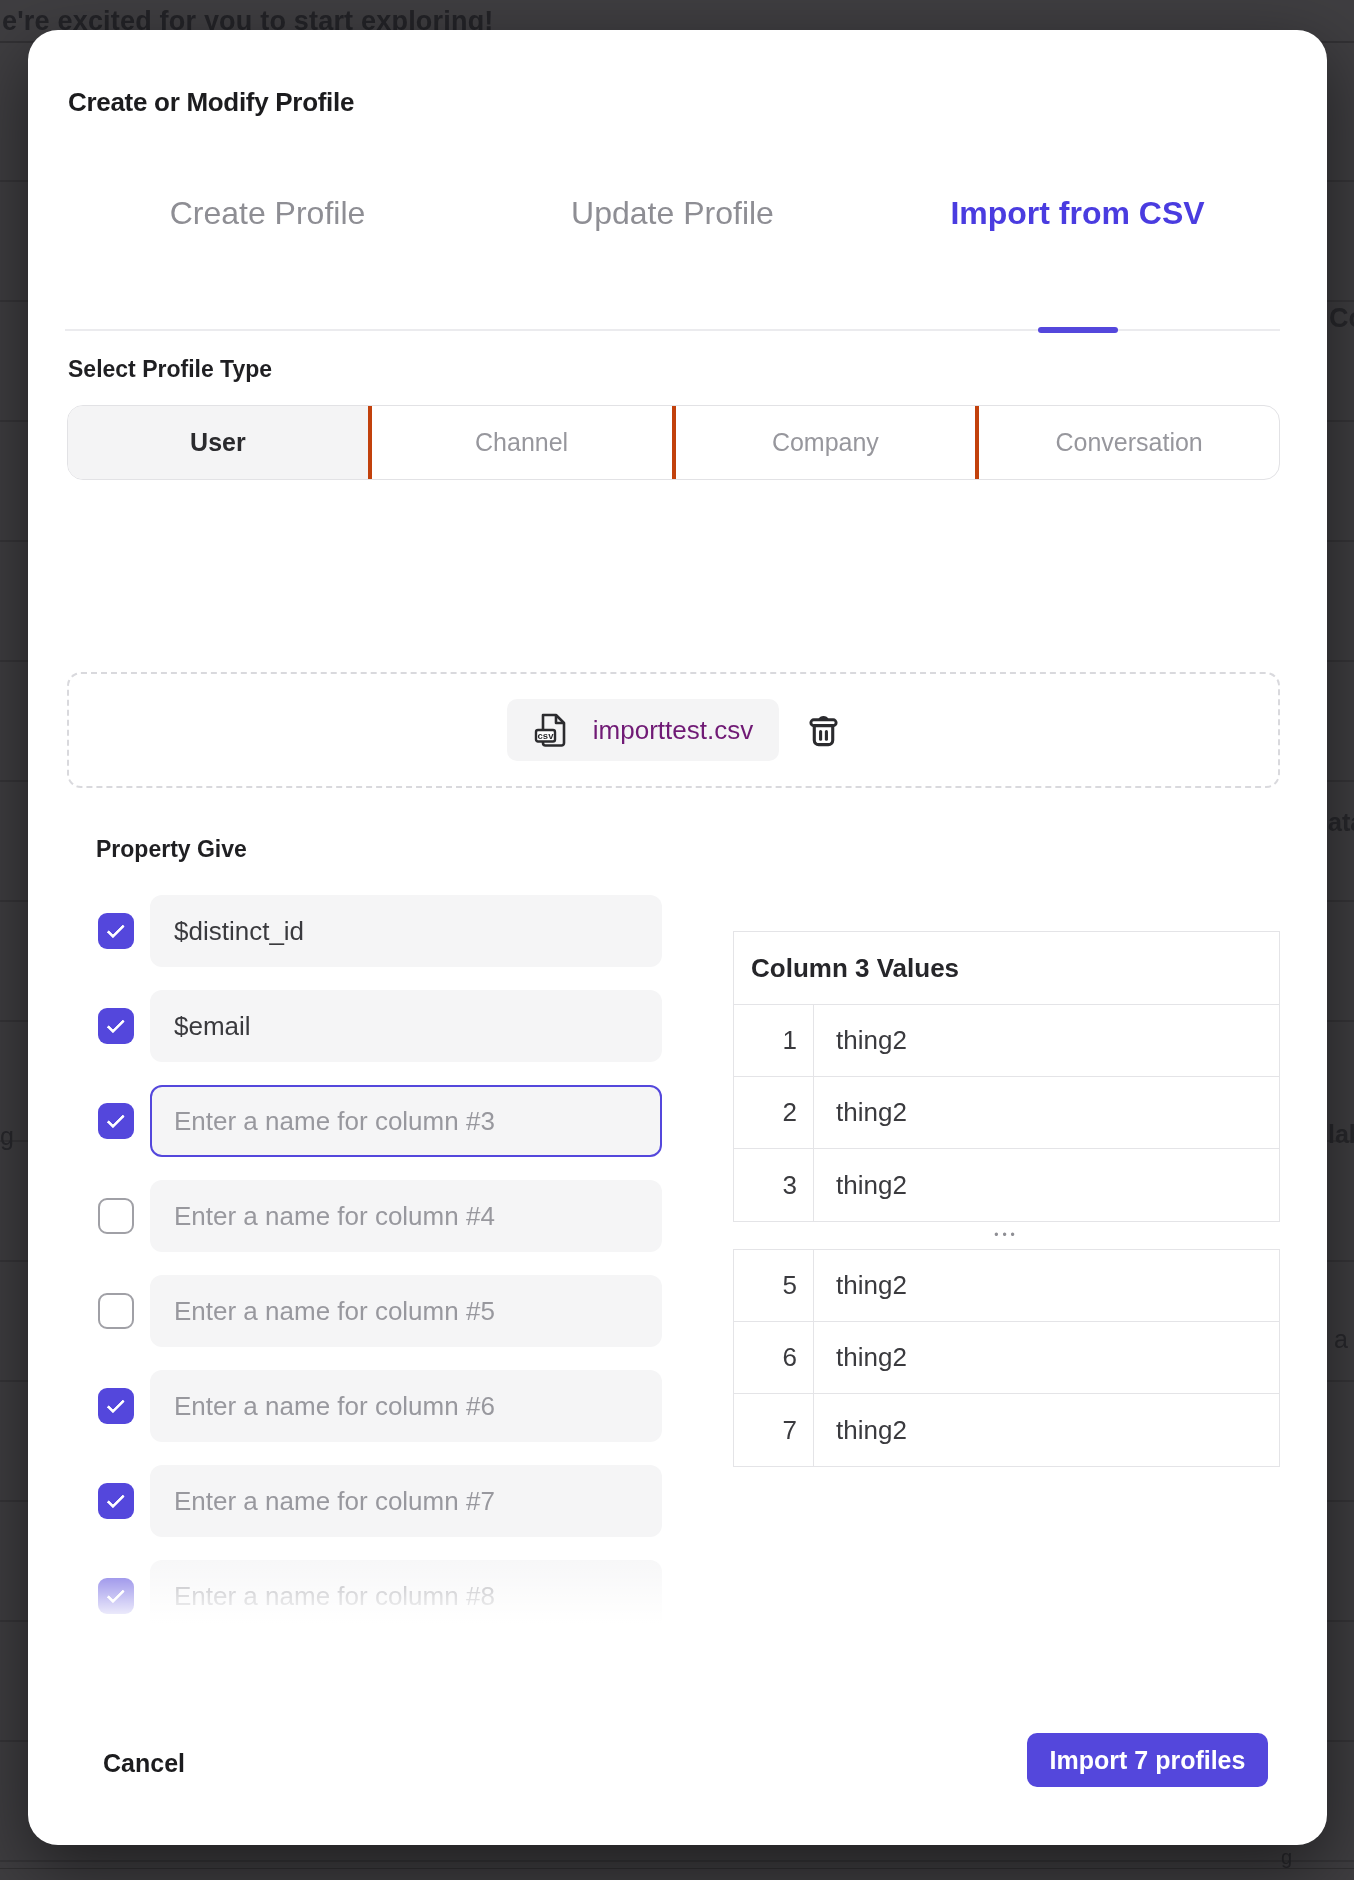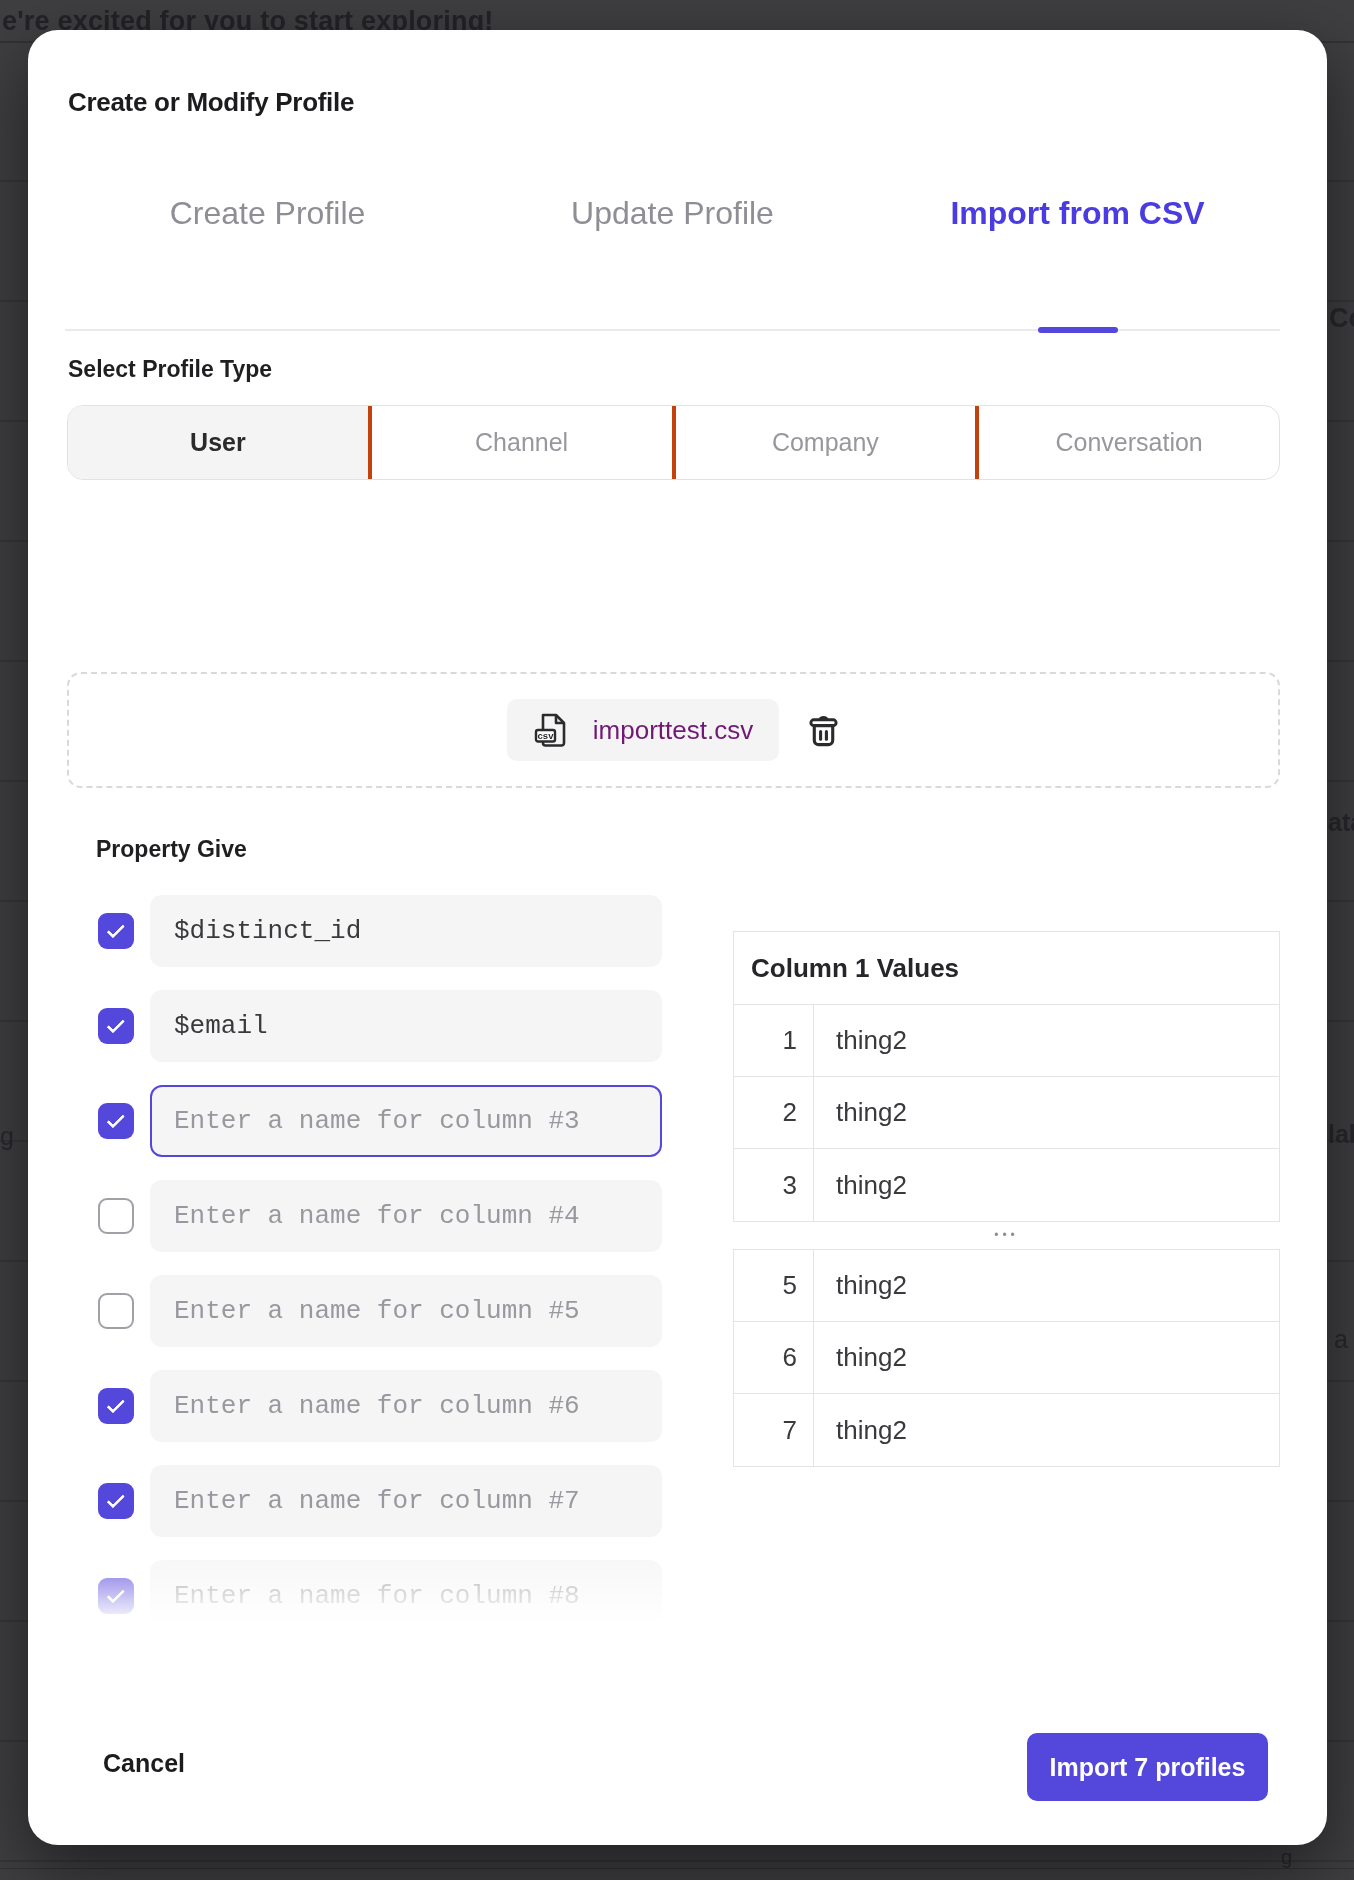--- a/index.html
+++ b/index.html
@@ -57,21 +57,21 @@
   .upload-box { position:absolute; left:39px; top:642px; width:1213px; height:116px;
     border:2px dashed #d9d9dd; border-radius:14px; display:flex; align-items:center; justify-content:center; gap:28px; cursor:pointer; }
   .file-chip { display:flex; align-items:center; gap:24px; background:#f4f4f5; border-radius:10px;
     height:62px; padding:0 26px; font-size:26px; color:#701a75; }
   .trash-btn { background:none; border:none; cursor:pointer; display:flex; align-items:center; }
 
   
   .props-label { position:absolute; left:68px; top:806px; font-size:23px; font-weight:600; color:#1f1f22; }
   .props-list { position:absolute; left:70px; top:865px; width:566px; height:745px;
     display:flex; flex-direction:column; gap:23px; overflow:hidden; }
-  .prop-row { display:flex; align-items:center; gap:16px; flex:0 0 auto; height:72px;font-family:Liberation Mono, monospace; }
+  .prop-row { display:flex; align-items:center; gap:16px; flex:0 0 auto; height:72px; }
   .checkbox { width:36px; height:36px; border-radius:9px; flex:0 0 auto; cursor:pointer;
     display:flex; align-items:center; justify-content:center; }
   .checkbox.checked { background:#5447dc; }
   .checkbox.unchecked { background:#fff; border:2.5px solid #a0a0a6; }
   .check-icon { width:17px; height:9px; border-left:3.5px solid #fff; border-bottom:3.5px solid #fff;
     transform:rotate(-45deg) translate(1px,-2px); border-radius:1px; }
   .prop-input { height:72px; width:512px; border-radius:12px; background:#f5f5f6;
     border:2px solid transparent; font-size:26px; color:#3a3a3e; padding:0 22px;
     font-family:inherit; outline:none; }
   .prop-input::placeholder { color:#98989e; }
@@ -90,21 +90,21 @@
   .trow:last-child { border-bottom:none; }
   .tnum { width:80px; display:flex; align-items:center; justify-content:flex-end; padding-right:16px;
     border-right:1px solid #e4e4e7; }
   .tval { flex:1; display:flex; align-items:center; padding-left:22px;text-align:center; }
   .tellipsis { position:absolute; left:705px; top:1191px; width:547px; height:28px; line-height:28px;
     text-align:center; font-size:12px; letter-spacing:4px; color:#8e8e94; }
 
   
   .cancel-btn { position:absolute; left:75px; top:1718px; font-size:25px; font-weight:600;
     color:#1c1c1e; line-height:30px; cursor:pointer; background:none; border:none; font-family:inherit; }
-  .import-btn { position:absolute; left:999px; top:1703px; width:241px; height:68px;
+  .import-btn { position:absolute; left:999px; top:1703px; width:241px; height:54px;
     background:#5447dc; color:#fff; border:none; border-radius:10px;
     font-size:25px; font-weight:600; font-family:inherit; cursor:pointer; }
 </style>
 </head>
 <body>
 
 <div class="stage">
 
   <div class="edge-lines"></div>
   <div class="banner-text">e're excited for you to start exploring!</div>
@@ -205,21 +205,21 @@
       <div class="prop-row">
         <span class="checkbox checked">
             <span class="check-icon"></span>
           </span>
         <input class="prop-input" type="text" placeholder="Enter a name for column #8" style="">
       </div>
     </div>
     <div class="props-fade"></div>
 
     <div class="ptable t1">
-      <div class="pt-header">Column 1 Values</div>
+      <div class="pt-header">Column 3 Values</div>
       <div class="trow">
         <div class="tnum">1</div>
         <div class="tval">thing2</div>
       </div>
       <div class="trow">
         <div class="tnum">2</div>
         <div class="tval">thing2</div>
       </div>
       <div class="trow">
         <div class="tnum">3</div>

